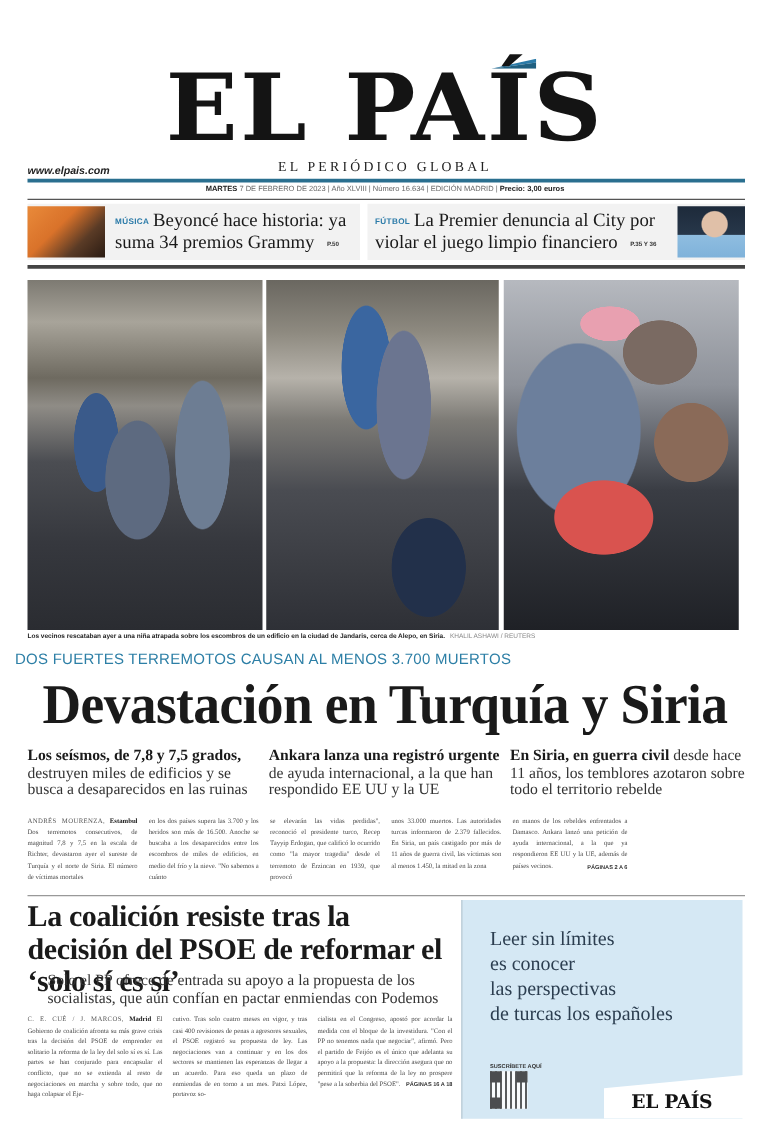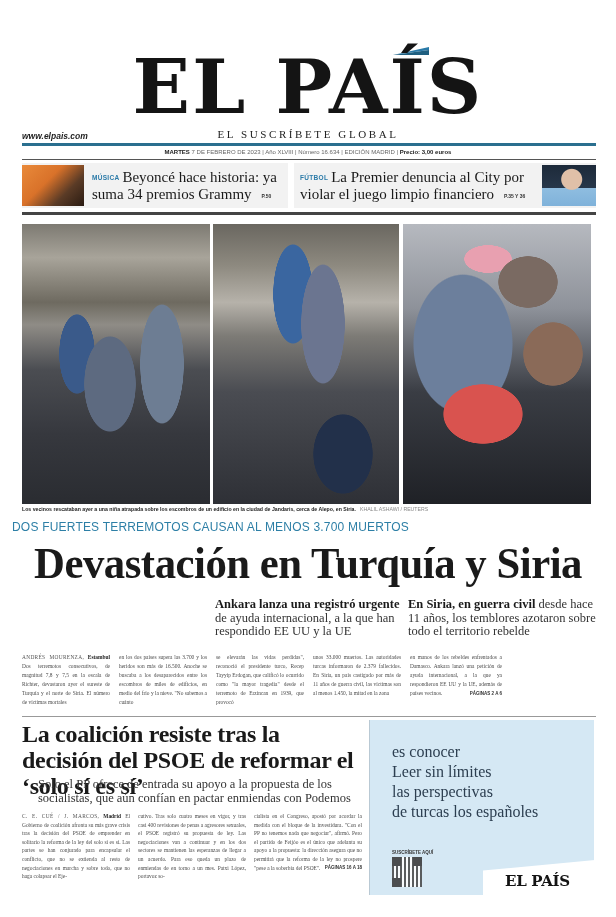--- a/index.html
+++ b/index.html
@@ -110,21 +110,21 @@
 </head>
 <body>
 
 <header class="masthead">
   <svg class="logo-accent" viewBox="0 0 36 8">
     <polygon points="0,8 36,0 36,3 0,8" fill="#2a7aa8"></polygon>
     <polygon points="0,8 36,3 36,8" fill="#1f5f80"></polygon>
   </svg>
   <div class="logo">EL PAÍS</div>
   <div class="website">www.elpais.com</div>
-  <div class="tagline">EL SUSCRÍBETE GLOBAL</div>
+  <div class="tagline">EL PERIÓDICO GLOBAL</div>
   <div class="rule-blue"></div>
   <div class="dateline">
     <b>MARTES</b>
     <span>7 DE FEBRERO DE 2023 | Año XLVIII | Número 16.634 | EDICIÓN MADRID |</span>
     <b>Precio: 3,00 euros</b>
   </div>
   <div class="rule-thin"></div>
 </header>
 
 <section class="teasers">
@@ -149,20 +149,21 @@
   <div class="photo photo-3"></div>
 </section>
 <div class="photo-caption">
   <span>Los vecinos rescataban ayer a una niña atrapada sobre los escombros de un edificio en la ciudad de Jandaris, cerca de Alepo, en Siria.</span><span class="photo-credit">KHALIL ASHAWI / REUTERS</span>
 </div>
 
 <div class="kicker">DOS FUERTES TERREMOTOS CAUSAN AL MENOS 3.700 MUERTOS</div>
 <h1 class="headline">Devastación en Turquía y Siria</h1>
 
 <section class="decks">
+  <p class="deck deck-1"><b>Los seísmos, de 7,8 y 7,5 grados,</b><span> destruyen miles de edificios y se busca a desaparecidos en las ruinas</span></p>
   <p class="deck deck-2"><b>Ankara lanza una registró urgente</b><span> de ayuda internacional, a la que han respondido EE UU y la UE</span></p>
   <p class="deck deck-3"><b>En Siria, en guerra civil</b><span> desde hace 11 años, los temblores azotaron sobre todo el territorio rebelde</span></p>
 </section>
 
 <section class="body-cols">
   <p class="body-col" style="left:0">
     <span class="byline">ANDRÉS MOURENZA,</span>
     <span class="dateline-city">Estambul</span>
     <span>Dos terremotos consecutivos, de magnitud 7,8 y 7,5 en la escala de Richter, devastaron ayer el sureste de Turquía y el norte de Siria. El número de víctimas mortales</span>
   </p>
@@ -186,22 +187,22 @@
   </p>
   <p class="story2-col" style="left:116px">cutivo. Tras solo cuatro meses en vigor, y tras casi 400 revisiones de penas a agresores sexuales, el PSOE registró su propuesta de ley. Las negociaciones van a continuar y en los dos sectores se mantienen las esperanzas de llegar a un acuerdo. Para eso queda un plazo de enmiendas de en torno a un mes. Patxi López, portavoz so-</p>
   <p class="story2-col" style="left:232px">
     <span>cialista en el Congreso, apostó por acordar la medida con el bloque de la investidura. "Con el PP no tenemos nada que negociar", afirmó. Pero el partido de Feijóo es el único que adelanta su apoyo a la propuesta: la dirección asegura que no permitirá que la reforma de la ley no prospere "pese a la soberbia del PSOE".</span>
     <span class="continue-ref">PÁGINAS 16 A 18</span>
   </p>
 </section>
 
 <aside class="ad">
   <div class="ad-text">
+    <div>Leer sin límites</div>
     <div>es conocer</div>
-    <div>Leer sin límites</div>
     <div>las perspectivas</div>
     <div>de turcas los españoles</div>
   </div>
   <div class="ad-qr-label">SUSCRÍBETE AQUÍ</div>
   <div class="ad-qr"></div>
   <div class="ad-cut"></div>
   <div class="ad-logo">EL PAÍS</div>
 </aside>
 
 </body></html>

